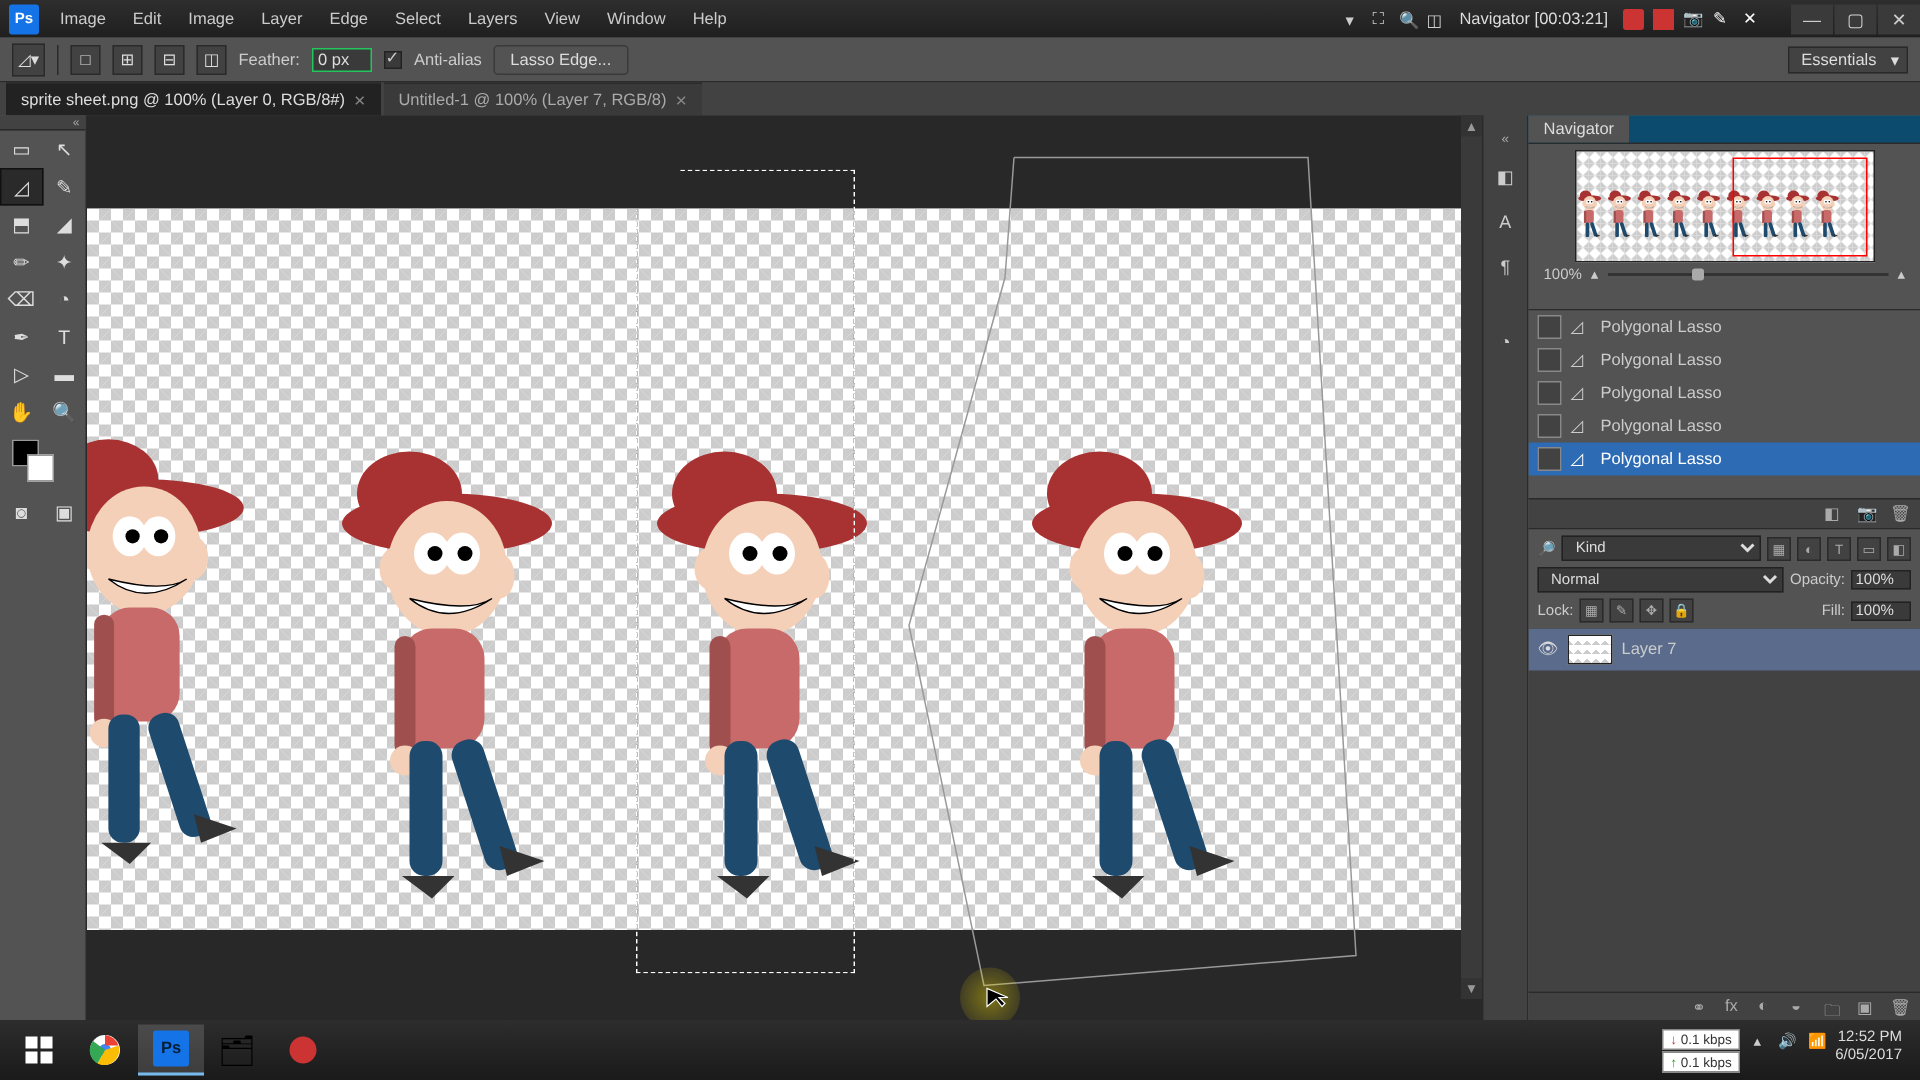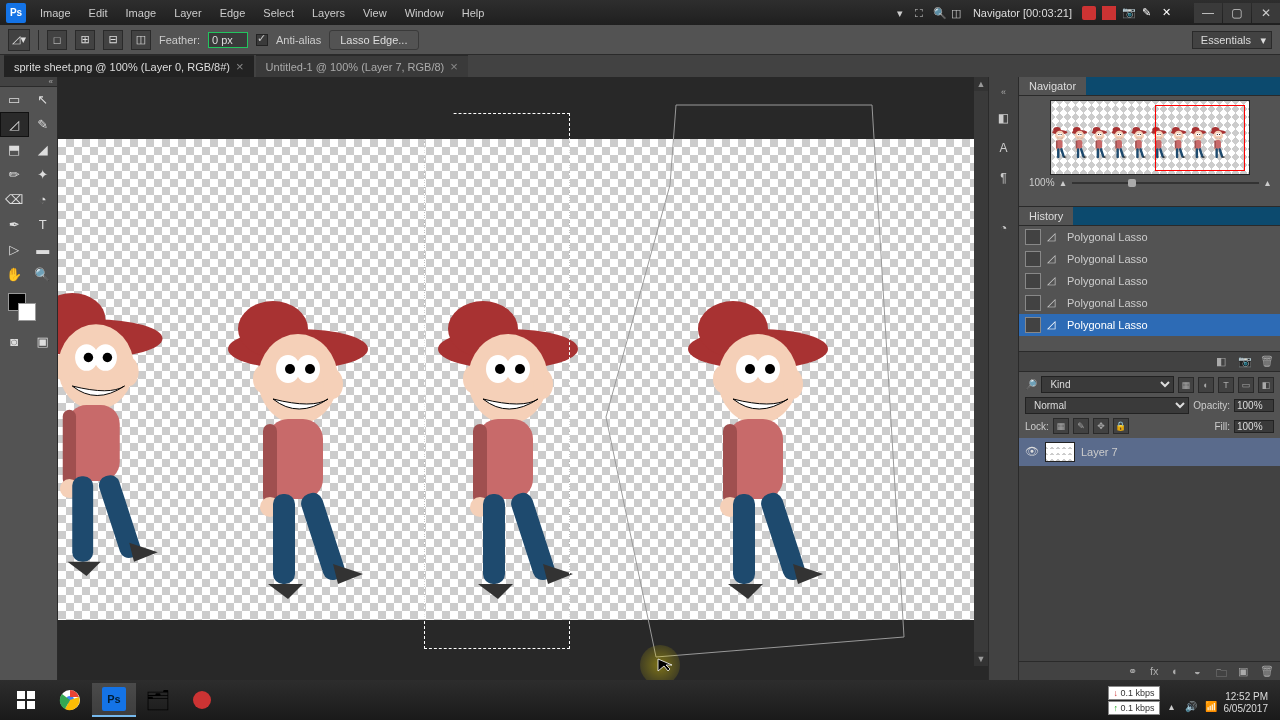--- a/index.html
+++ b/index.html
@@ -75,21 +75,21 @@
 .layers-list{flex:1;background:#424242;overflow:auto}
 .layer-row{display:flex;align-items:center;padding:4px 6px;background:#5a6b8c;gap:6px;cursor:pointer}
 .layer-eye{width:14px;height:14px;color:#ddd}
 .layer-thumb{width:30px;height:20px;background:#fff;border:1px solid #222;background-image:linear-gradient(45deg,#ccc 25%,transparent 25%),linear-gradient(-45deg,#ccc 25%,transparent 25%);background-size:6px 6px}
 .statusbar{position:absolute;bottom:18px;left:0;right:262px;height:20px;background:#424242;border-top:1px solid #2a2a2a;display:flex;align-items:center;padding:0 8px;color:#ccc;font-size:10px;gap:10px}
 .hscroll{flex:1;height:12px;background:#2a2a2a;position:relative;margin:0 10px}
 .hscroll-thumb{position:absolute;height:100%;background:#666;left:62%;width:20%}
 .taskbar{position:absolute;bottom:0;left:0;right:0;height:40px;background:linear-gradient(#2d2d2d,#1a1a1a);display:flex;align-items:center;padding:0 4px}
 .tb-item{width:44px;height:34px;display:flex;align-items:center;justify-content:center;cursor:pointer}
 .tb-item.active{background:rgba(255,255,255,0.15);border-bottom:2px solid #76b9ed}
-.tray{margin-left:auto;display:flex;align-items:flex-end;gap:4px;color:#ddd;font-size:10px;padding-right:8px}
+.tray{margin-left:auto;display:flex;align-items:flex-start;gap:4px;color:#ddd;font-size:10px;padding-right:8px}
 .tray-box{background:#fff;color:#333;padding:1px 4px;font-size:9px;border:1px solid #888}
 .tray-icon{width:16px;height:16px;color:#ccc;cursor:pointer;display:flex;align-items:center;justify-content:center}
 .tray-time{text-align:right;line-height:1.2;font-size:10px;color:#ddd}
 .scroll-arrow{width:14px;height:14px;background:#333;color:#999;display:flex;align-items:center;justify-content:center;font-size:9px;cursor:pointer}
 </style>
 </head>
 <body>
 
 <div class="titlebar">
   <div class="app-logo">Ps</div>
@@ -281,23 +281,20 @@
         <div class="nav-footer">
           <span>100%</span>
           <span>▴</span>
           <div class="nav-slider"></div>
           <span>▴</span>
         </div>
       </div>
     </div>
 
     <div class="panel">
-      <div class="panel-tabs">
-          <div class="panel-tab active">History</div>
-        </div>
       <div class="history-body" id="history-list">
           <div class="hist-item">
             <span class="hist-icon"></span>
             <span class="hist-lasso-icon">◿</span>
             <span>Polygonal Lasso</span>
           </div>
           <div class="hist-item">
             <span class="hist-icon"></span>
             <span class="hist-lasso-icon">◿</span>
             <span>Polygonal Lasso</span>

